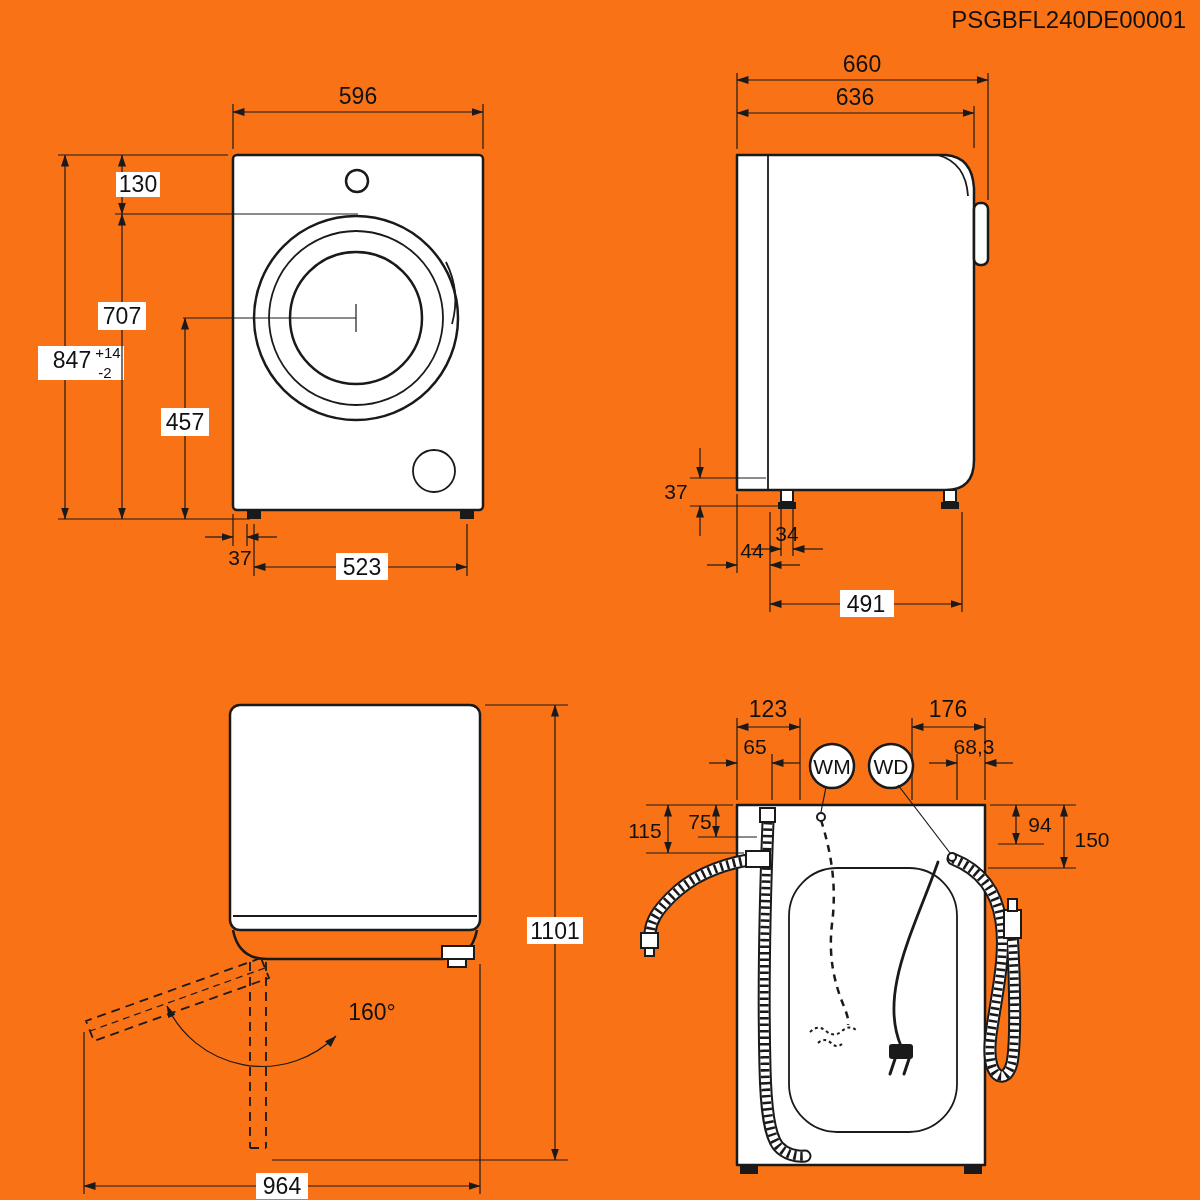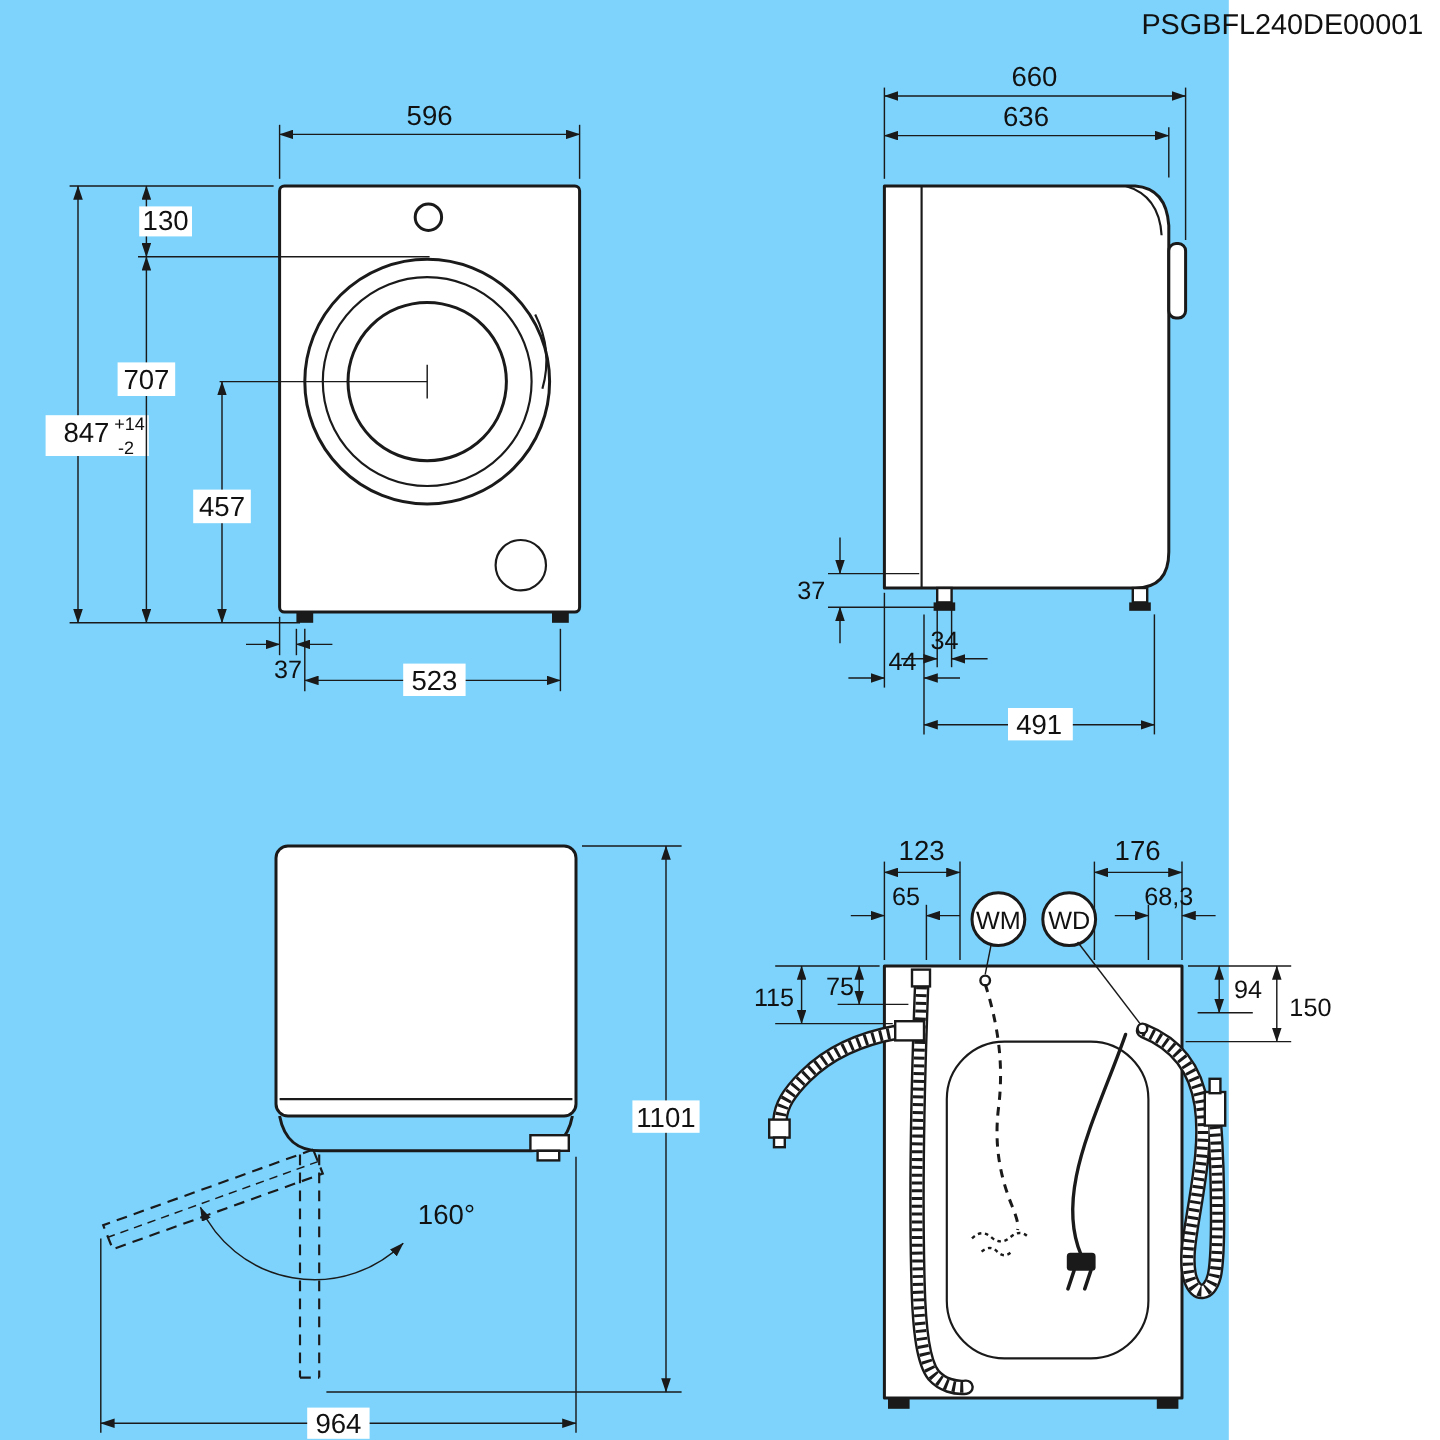--- a/index.html
+++ b/index.html
@@ -1,16 +1,16 @@
 <!DOCTYPE html>
 <html><head>
 <meta charset="utf-8">
 <style>
   html,body{margin:0;padding:0;background:#fff}
-  .page{width:1024px;height:1200px;position:relative;background:#7dd3fc}
+  .page{width:1200px;height:1200px;position:relative;background:#f97316}
   svg{font-family:"Liberation Sans", sans-serif}
   .o  {fill:#fff;stroke:#1a1a1a;stroke-width:2.5;stroke-linejoin:round}
   .o3 {fill:none;stroke:#1a1a1a;stroke-width:2.5;stroke-linejoin:round}
   .o2 {fill:none;stroke:#1a1a1a;stroke-width:1.8}
   .ln {fill:none;stroke:#1a1a1a;stroke-width:1.2}
   .d  {font-size:23px;fill:#111;text-anchor:middle}
   .ds {font-size:21px;fill:#111;text-anchor:middle}
   .dt {font-size:15px;fill:#111;text-anchor:middle}
   .hdr{font-size:24px;fill:#111}
   .dsh{fill:none;stroke:#1a1a1a;stroke-width:1.8;stroke-dasharray:9 6}

